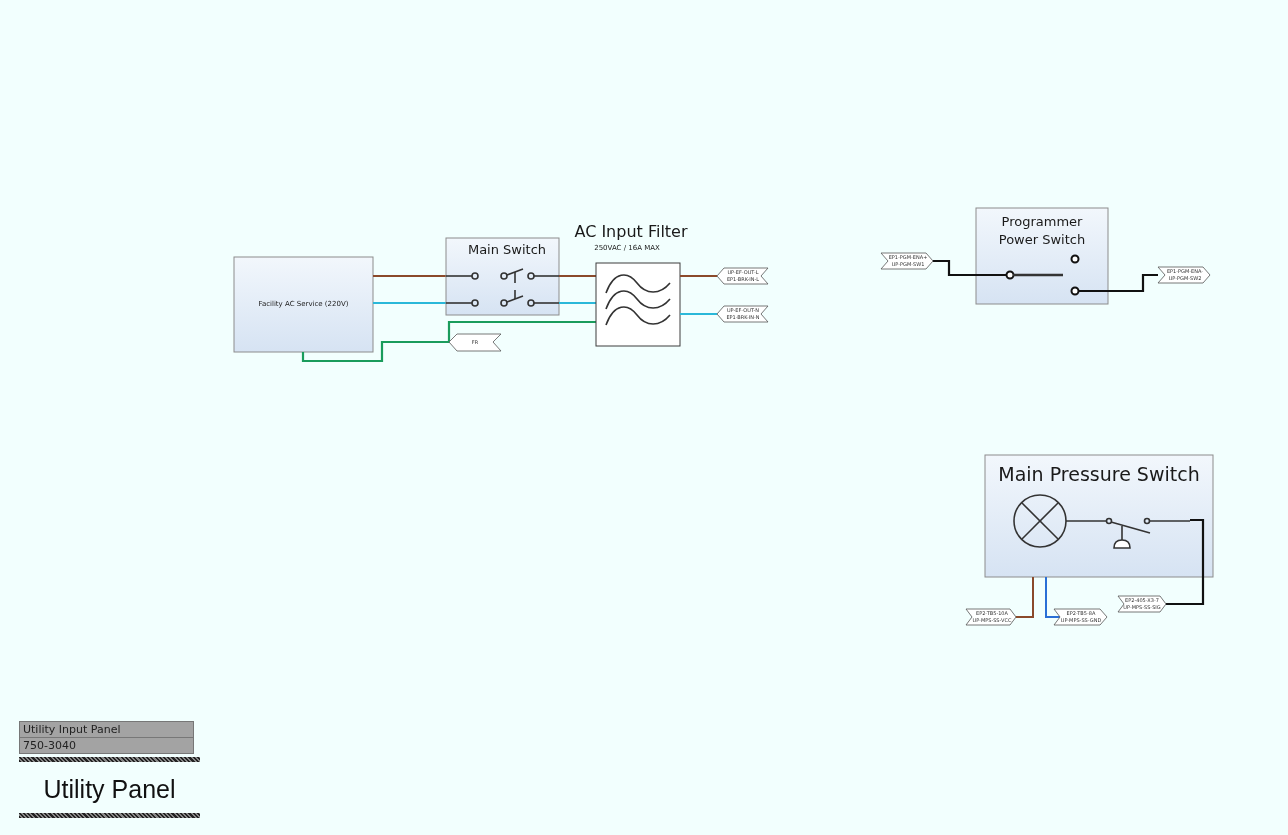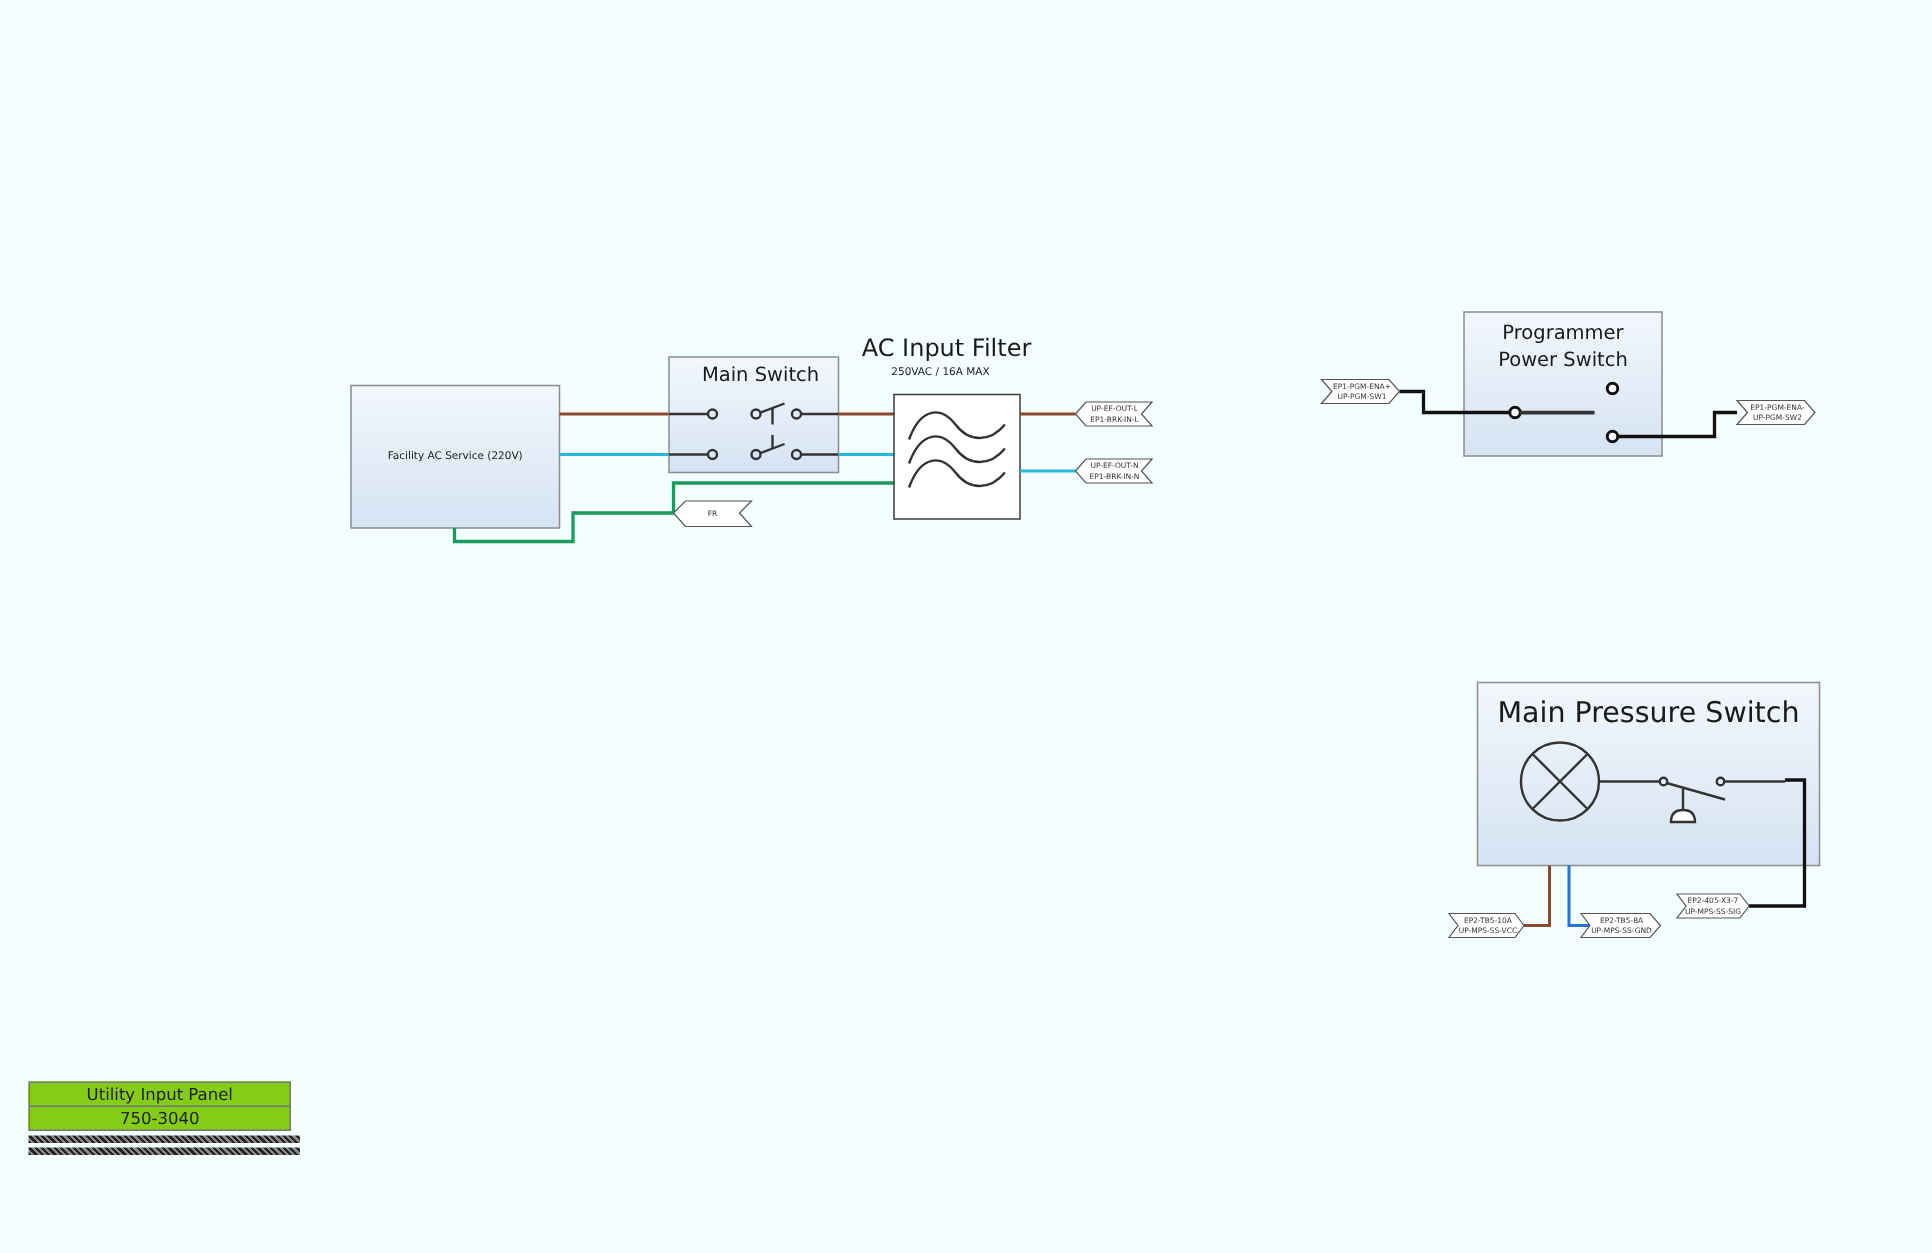--- a/index.html
+++ b/index.html
@@ -15,21 +15,21 @@
   .conn { fill: #ffffff; stroke: #555; stroke-width: 0.8; }
   .ctext { font-size: 5px; fill: #333; text-anchor: middle; font-family: "DejaVu Sans", sans-serif; }
   .title-text { fill: #1a1a1a; text-anchor: middle; font-family: "DejaVu Sans", sans-serif; }
   .wire-brown { stroke: #8b4a2b; stroke-width: 2; fill: none; }
   .wire-blue { stroke: #2ab8d9; stroke-width: 2; fill: none; }
   .wire-green { stroke: #1a9c5c; stroke-width: 2.2; fill: none; }
   .wire-black { stroke: #111; stroke-width: 2.2; fill: none; }
   .wire-blue2 { stroke: #2a6fd6; stroke-width: 2; fill: none; }
 
   #titleblock { position: absolute; left: 19px; top: 721px; width: 181px; }
-  .tb-table { border: 1px solid #777; background: #84cc16; width: 173px; text-align: center; }
+  .tb-table { border: 1px solid #777; background: #a3a3a3; width: 173px; }
   .tb-row { font-size: 11px; padding: 0 3px; height: 15px; line-height: 15px; color: #222; }
   .tb-row + .tb-row { border-top: 1px solid #777; }
   .hatch {
     width: 181px; height: 5px; margin-top: 3px;
     background: repeating-linear-gradient(45deg, #222 0 1.5px, #888 1.5px 3px);
   }
   .tb-big {
     font-family: "Liberation Sans", sans-serif; font-size: 25px; color: #111;
     text-align: center; width: 181px; margin-top: 13px; height: 35px;
   }
@@ -176,14 +176,15 @@
     <text class="ctext" x="1142" y="609">UP-MPS-SS-SIG</text>
   </g>
 </svg>
 
 <div id="titleblock">
   <div class="tb-table">
     <div class="tb-row">Utility Input Panel</div>
     <div class="tb-row">750-3040</div>
   </div>
   <div class="hatch"></div>
+  <div class="tb-big">Utility Panel</div>
   <div class="hatch"></div>
 </div>
 
 </body></html>

